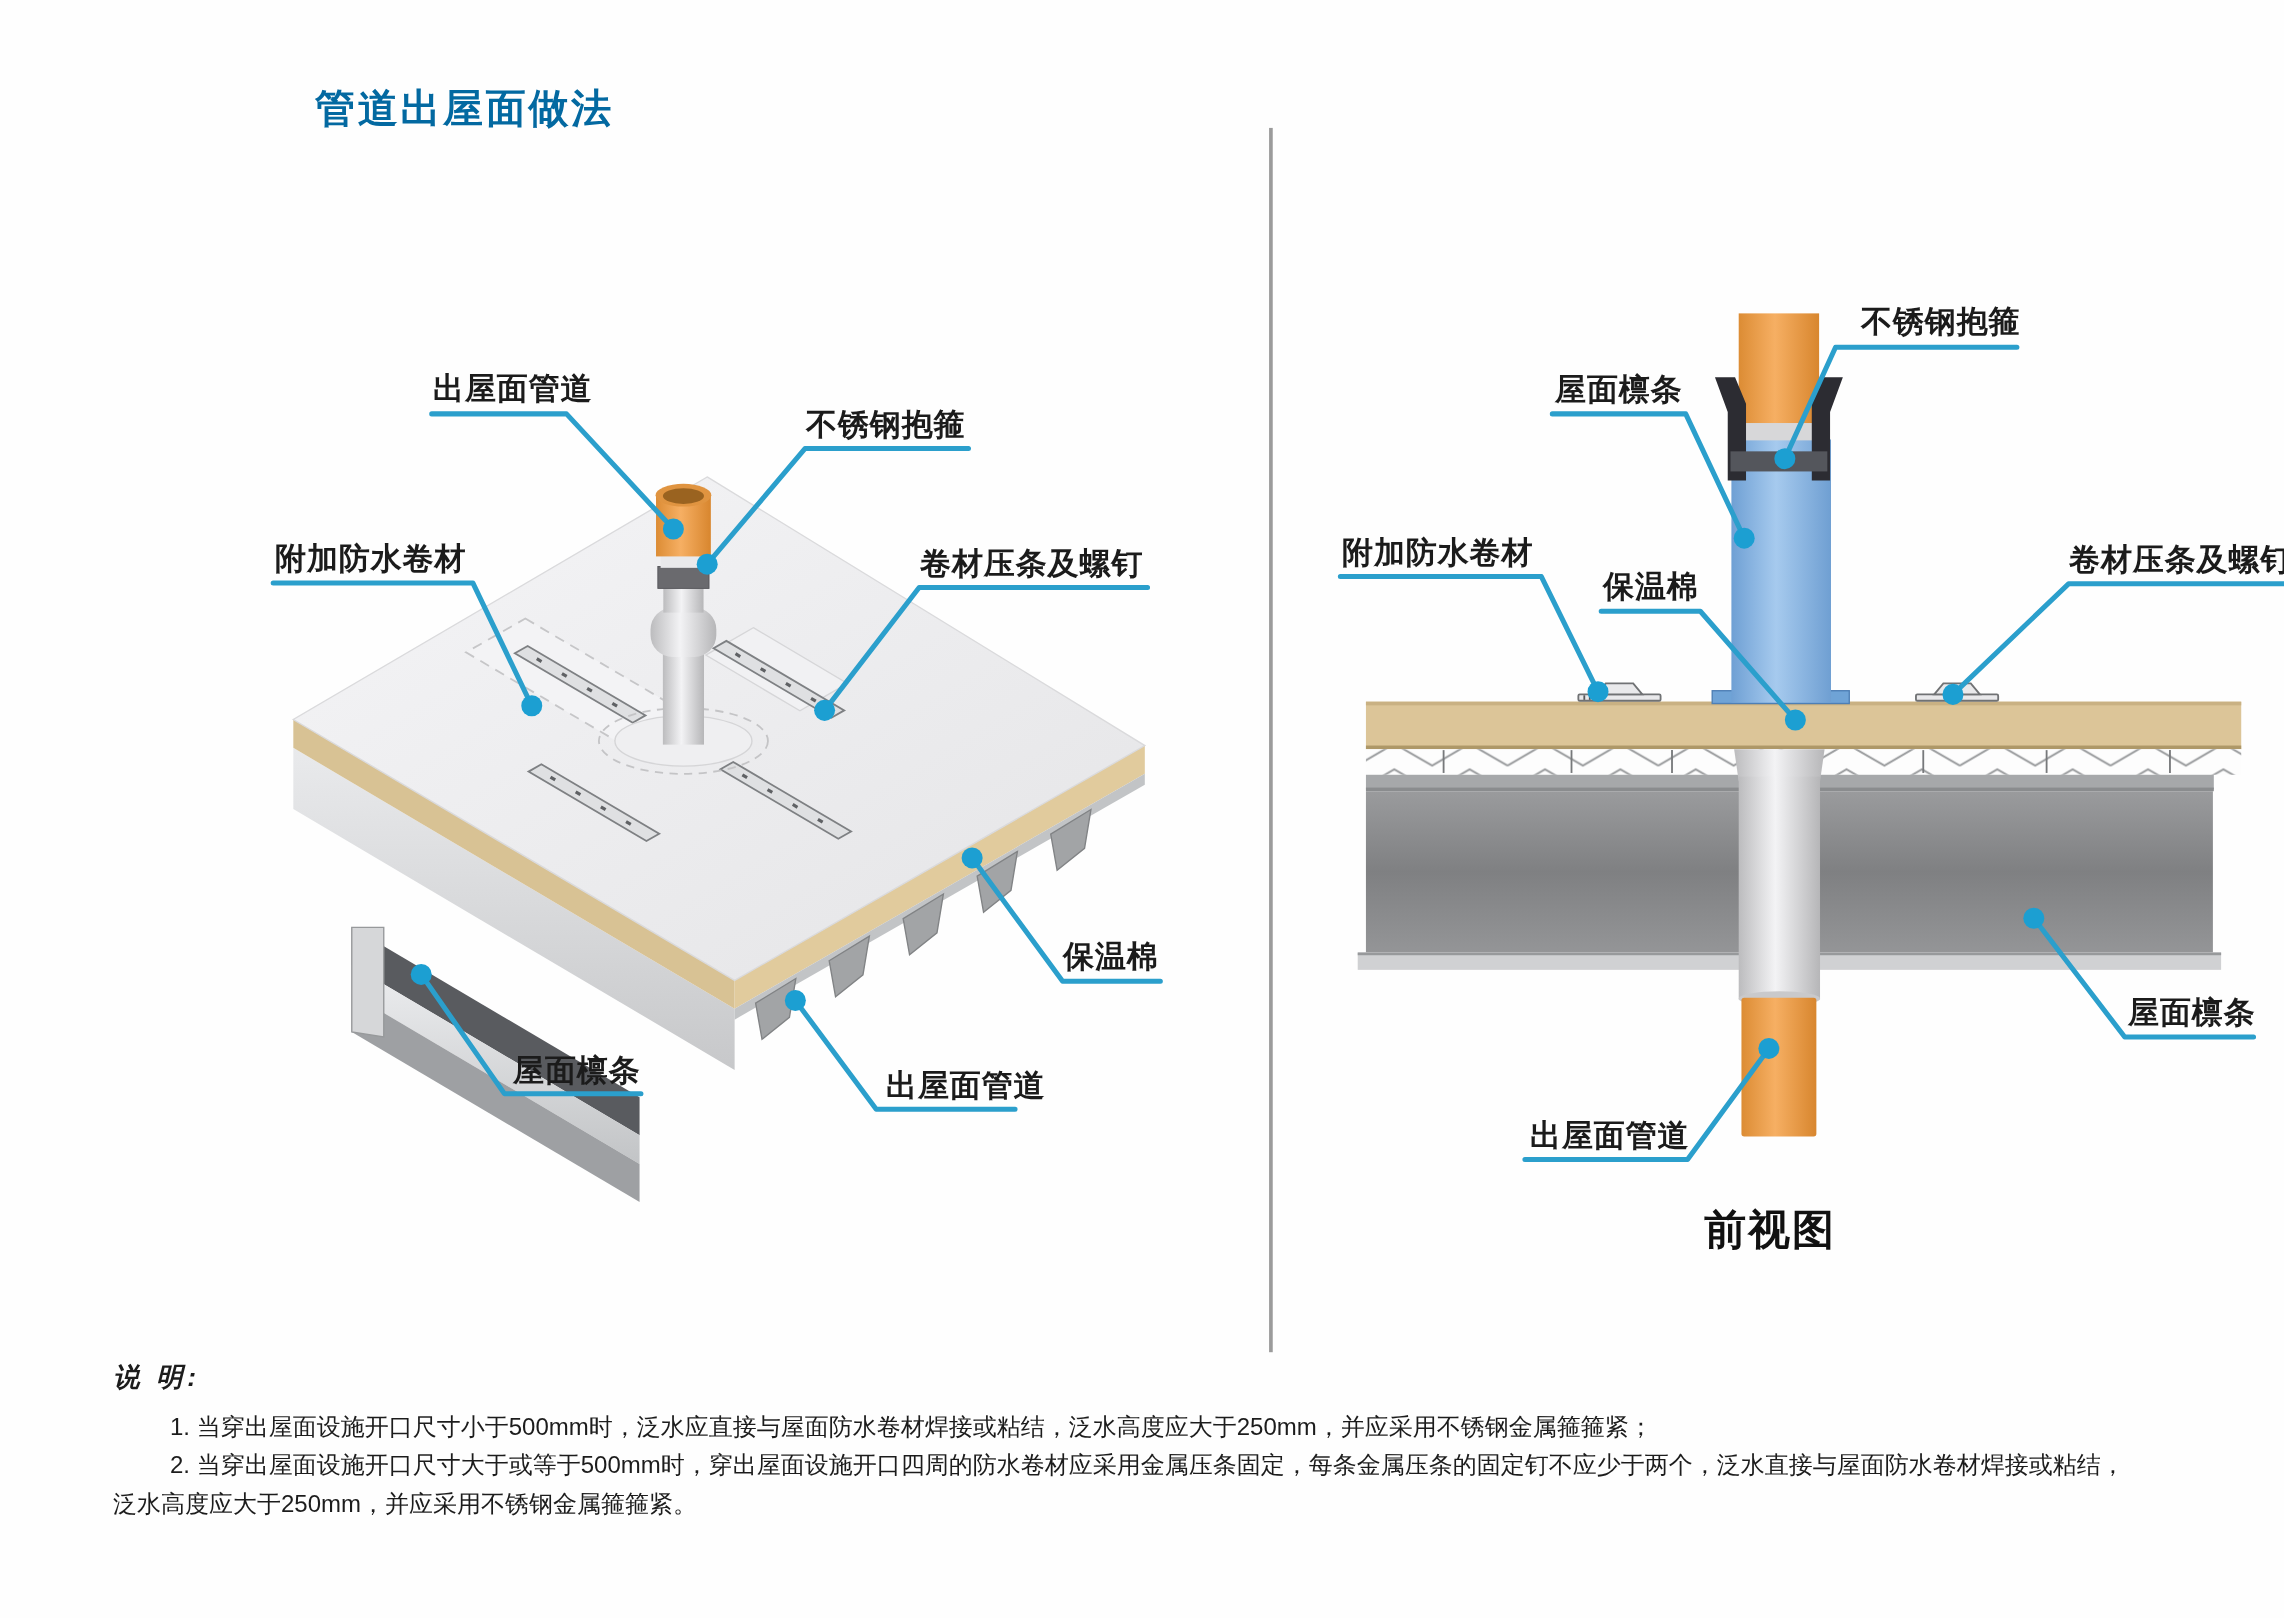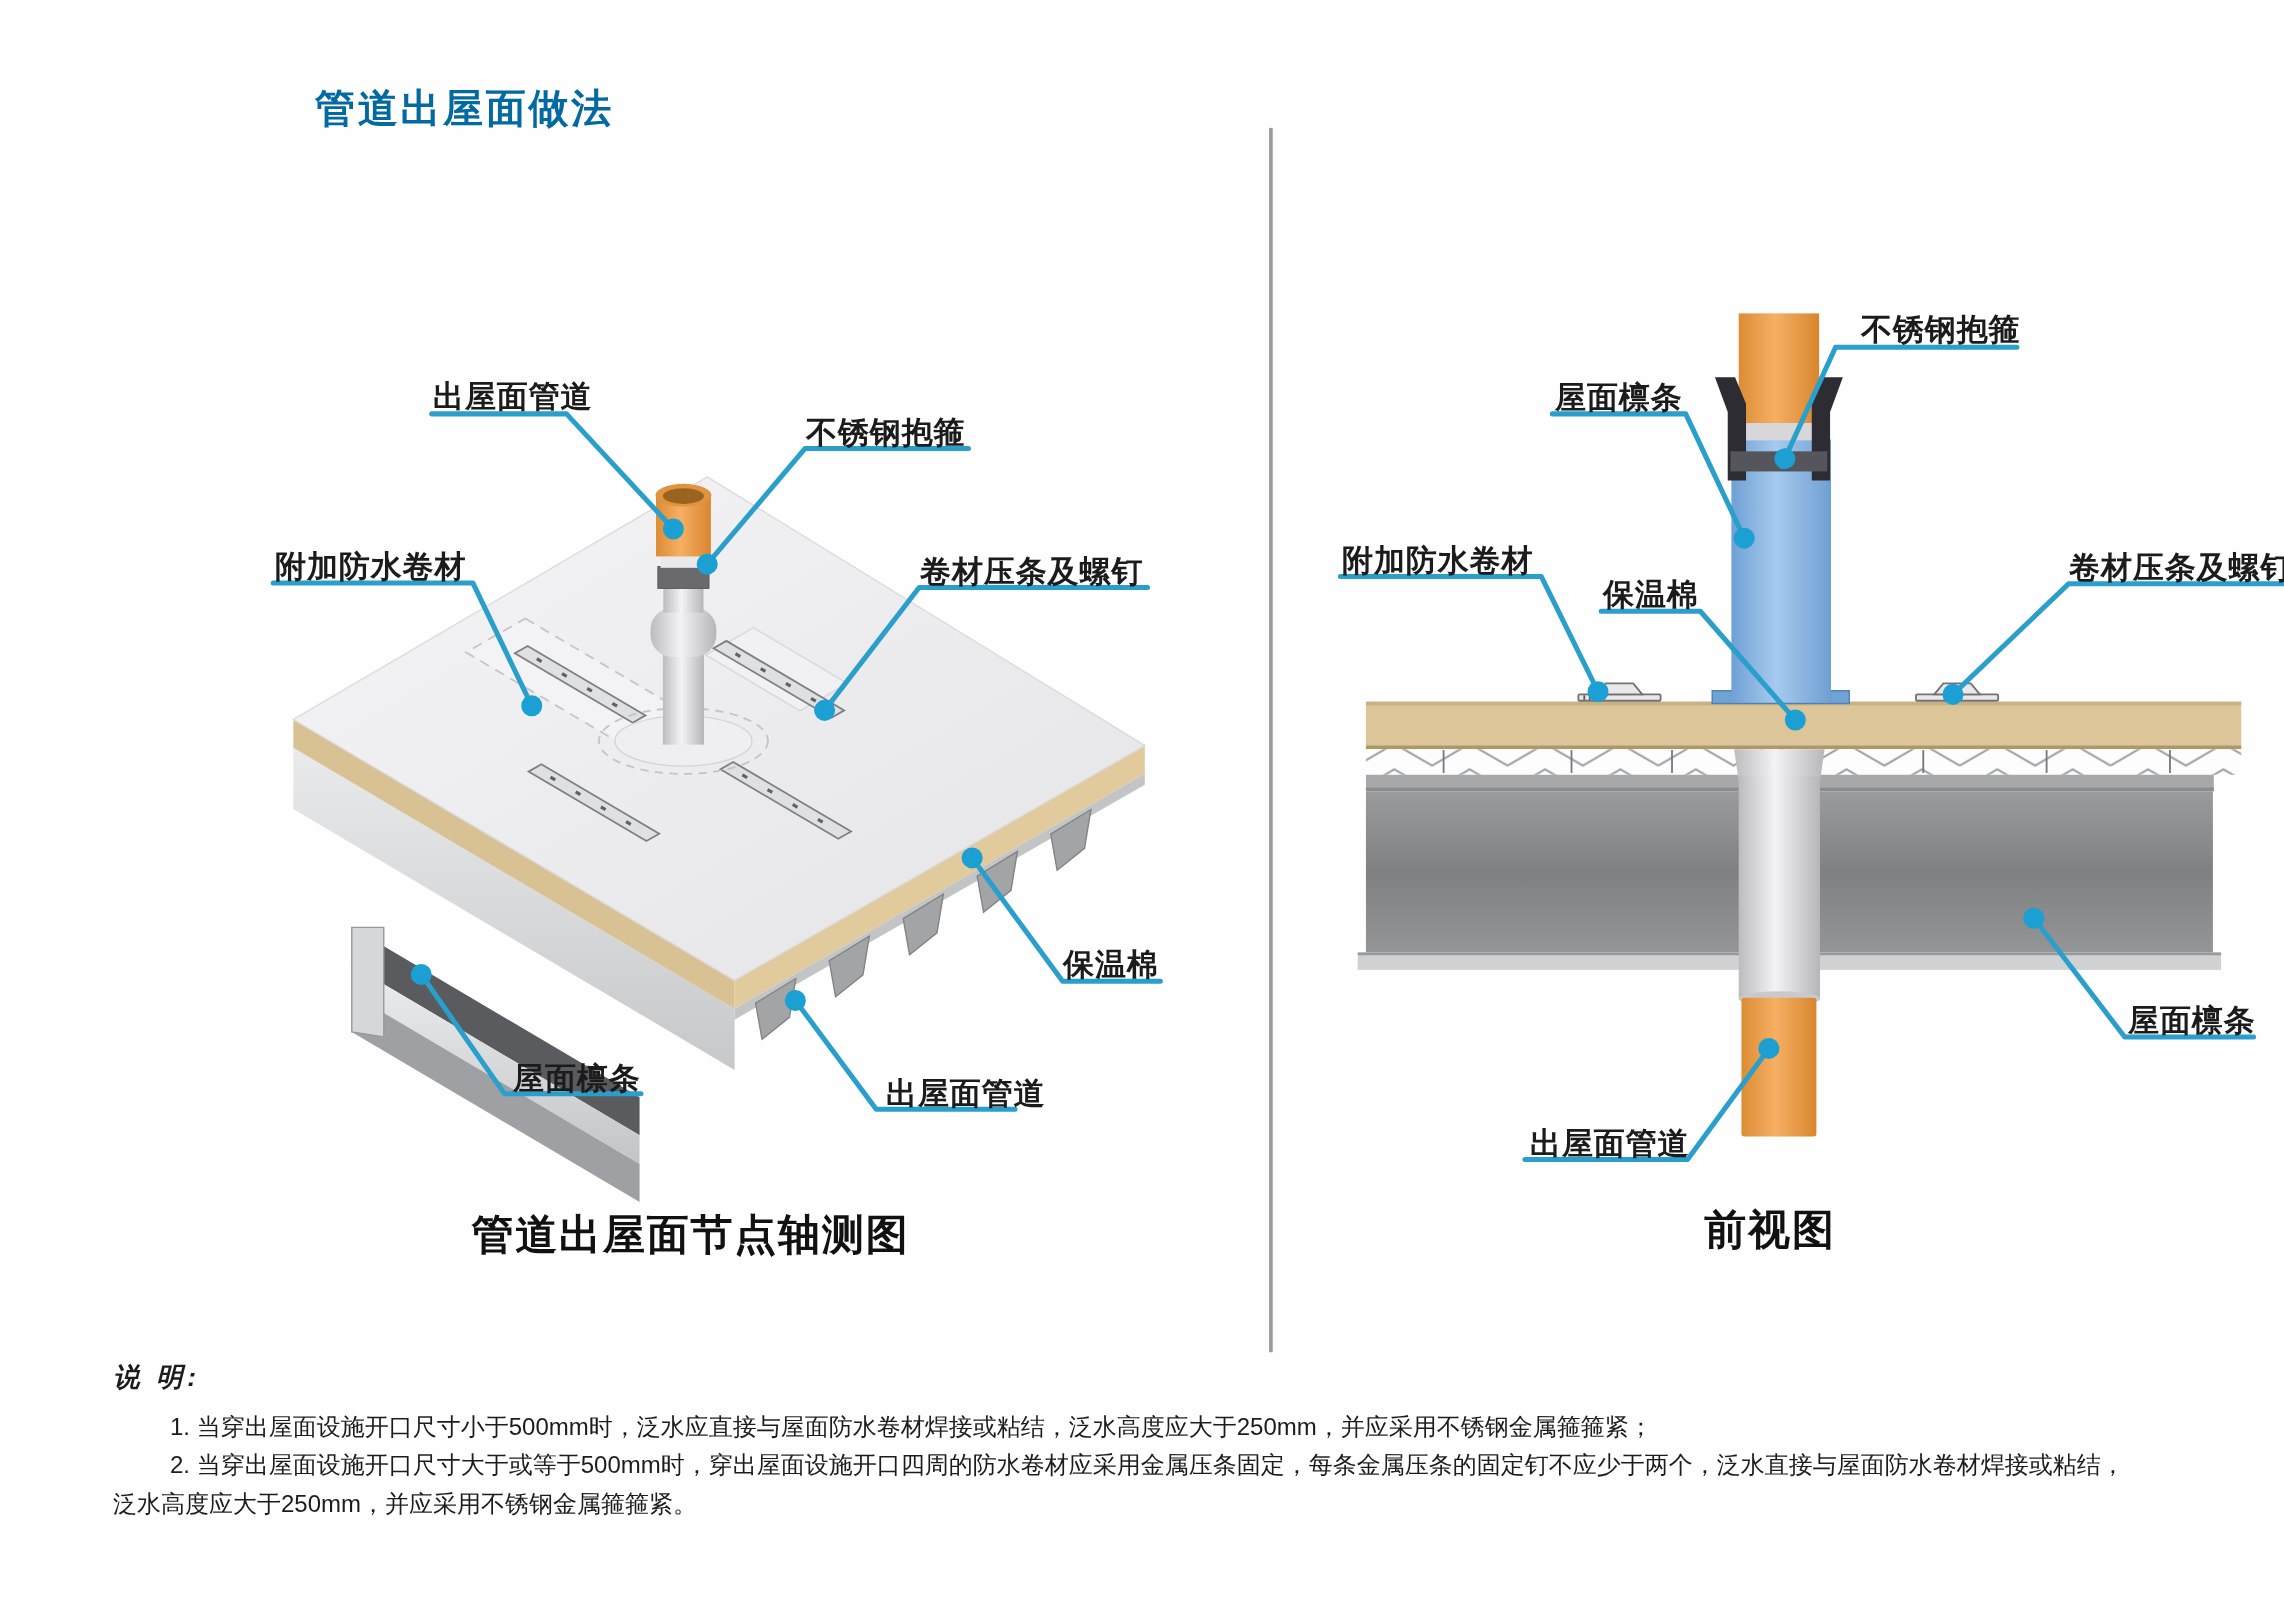--- a/index.html
+++ b/index.html
@@ -7,21 +7,21 @@
     position:relative;width:2339px;height:1619px;background:#fefefe;
     font-family:"Liberation Sans","DejaVu Sans",sans-serif;overflow:hidden;
   }
   #art{position:absolute;left:0;top:0;width:2339px;height:1619px;}
   .page-title{
     position:absolute;left:315px;top:81px;font-size:40px;font-weight:700;
     color:#0369a1;letter-spacing:2.7px;white-space:nowrap;
   }
   .lbl{
     position:absolute;font-size:31px;font-weight:600;color:#1b1b1b;
-    white-space:nowrap;letter-spacing:0.9px;margin-top:8px;
+    white-space:nowrap;letter-spacing:0.9px;
   }
   .caption{
     position:absolute;font-size:42px;font-weight:700;color:#111111;
     text-align:center;letter-spacing:1.8px;white-space:nowrap;
   }
   .notes{position:absolute;left:113px;top:1359px;width:2101px;color:#1c1c1c;}
   .notes-heading{font-size:26.5px;font-weight:700;letter-spacing:4.6px;font-style:italic;}
   .notes-body{margin-top:12.8px;width:2033px;font-size:24px;line-height:1.6;}
   .notes-body p{margin:0;text-indent:57px;}
 </style>
@@ -220,21 +220,20 @@
 
   <div class="page-title">管道出屋面做法</div>
 
   <div class="lbl" style="left:433px;top:368px">出屋面管道</div>
   <div class="lbl" style="left:806px;top:404px">不锈钢抱箍</div>
   <div class="lbl" style="left:275px;top:538px">附加防水卷材</div>
   <div class="lbl" style="left:920px;top:543px">卷材压条及螺钉</div>
   <div class="lbl" style="left:1063px;top:936px">保温棉</div>
   <div class="lbl" style="left:513px;top:1050px">屋面檩条</div>
   <div class="lbl" style="left:886px;top:1065px">出屋面管道</div>
-  <div class="caption" style="left:471px;top:1207px;width:439px">管道出屋面节点轴测图</div>
 
   <div class="lbl" style="left:1861px;top:301px">不锈钢抱箍</div>
   <div class="lbl" style="left:1555px;top:369px">屋面檩条</div>
   <div class="lbl" style="left:1342px;top:532px">附加防水卷材</div>
   <div class="lbl" style="left:1603px;top:566px">保温棉</div>
   <div class="lbl" style="left:2069px;top:539px">卷材压条及螺钉</div>
   <div class="lbl" style="left:2128px;top:992px">屋面檩条</div>
   <div class="lbl" style="left:1530px;top:1115px">出屋面管道</div>
   <div class="caption" style="left:1688px;top:1202px;width:164px">前视图</div>
 

